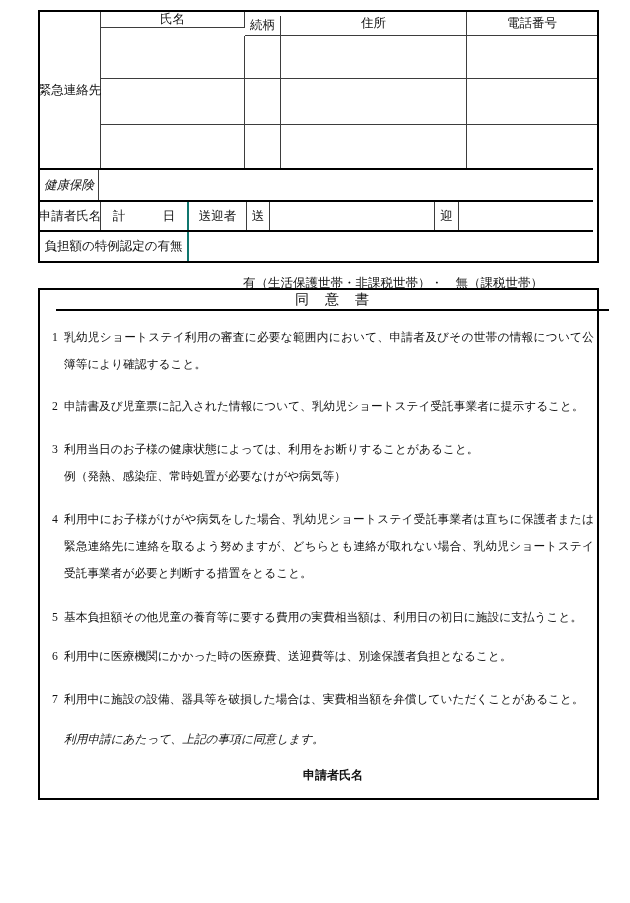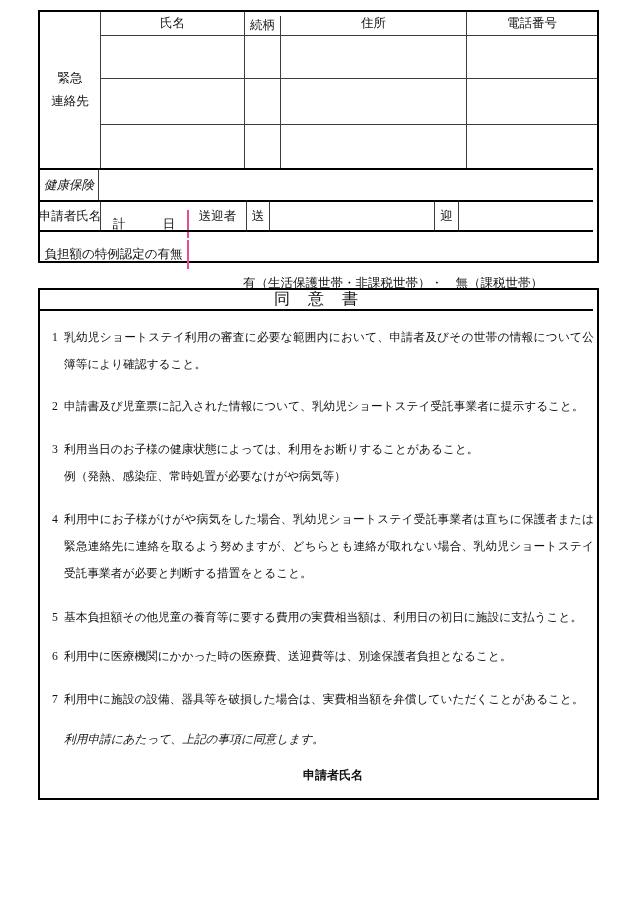--- a/index.html
+++ b/index.html
@@ -8,29 +8,29 @@
     font-family:"Liberation Serif","DejaVu Serif",serif; color:#111111; overflow:hidden;
   }
   .box { position:absolute; background:#ffffff; border:2px solid #000000; box-sizing:border-box; }
   .cell {
     position:absolute; box-sizing:border-box; display:flex;
     align-items:center; justify-content:center;
     font-size:12.5px; line-height:1.2; white-space:pre; text-align:center;
   }
   .br1 { border-right:1px solid #3d3d3d; }
   .bb1 { border-bottom:1px solid #3d3d3d; }
-  .br2 { border-right:2px solid #ec4899;margin-top:8px; }
+  .br2 { border-right:2px solid #0f766e; }
   .hdiv { position:absolute; left:0; width:553px; height:2px; background:#000000; }
-  .vstack { flex-direction:column; }
+  .vstack { flex-direction:row; }
   .vstack span { display:block; line-height:23px; }
 
   .consent-title {
-    position:absolute; left:0; top:0; width:553px; height:19px;
+    position:absolute; left:16px; top:0; width:553px; height:19px;
     border-bottom:2px solid #000000; display:flex; align-items:center; justify-content:center;
-    font-size:16px; letter-spacing:1px;
+    font-size:14px; letter-spacing:1px;
   }
   .item { position:absolute; left:0; width:557px; }
   .item .num {
     position:absolute; left:7px; top:0; width:16px;
     font-size:11.7px; line-height:27px; text-align:center;
   }
   .item .txt {
     margin-left:24px; width:530px; font-size:11.7px; line-height:27px;
     text-align:justify; text-justify:inter-ideograph;
   }
@@ -43,21 +43,21 @@
 
 <div class="page">
 
   <div class="box" style="left:38px; top:10px; width:561px; height:253px;">
 
     <div class="cell vstack br1" style="left:0; top:0; width:61px; height:156px;">
       <span>緊急</span>
       <span>連絡先</span>
     </div>
 
-    <div class="cell br1 bb1" style="left:61px; top:0; width:144px; height:24px;">氏名</div>
+    <div class="cell br1 bb1" style="left:61px; top:0; width:144px; height:16px;">氏名</div>
     <div class="cell br1 bb1" style="left:205px; top:4px; width:36px; height:20px;">続柄</div>
     <div class="cell br1 bb1" style="left:241px; top:0; width:186px; height:24px;">住所</div>
     <div class="cell bb1" style="left:427px; top:0; width:130px; height:24px;">電話番号</div>
 
     <div class="cell br1 bb1" style="left:61px; top:24px; width:144px; height:43px;"></div>
     <div class="cell br1 bb1" style="left:205px; top:24px; width:36px; height:43px;"></div>
     <div class="cell br1 bb1" style="left:241px; top:24px; width:186px; height:43px;"></div>
     <div class="cell bb1" style="left:427px; top:24px; width:130px; height:43px;"></div>
 
     <div class="cell br1 bb1" style="left:61px; top:67px; width:144px; height:46px;"></div>

